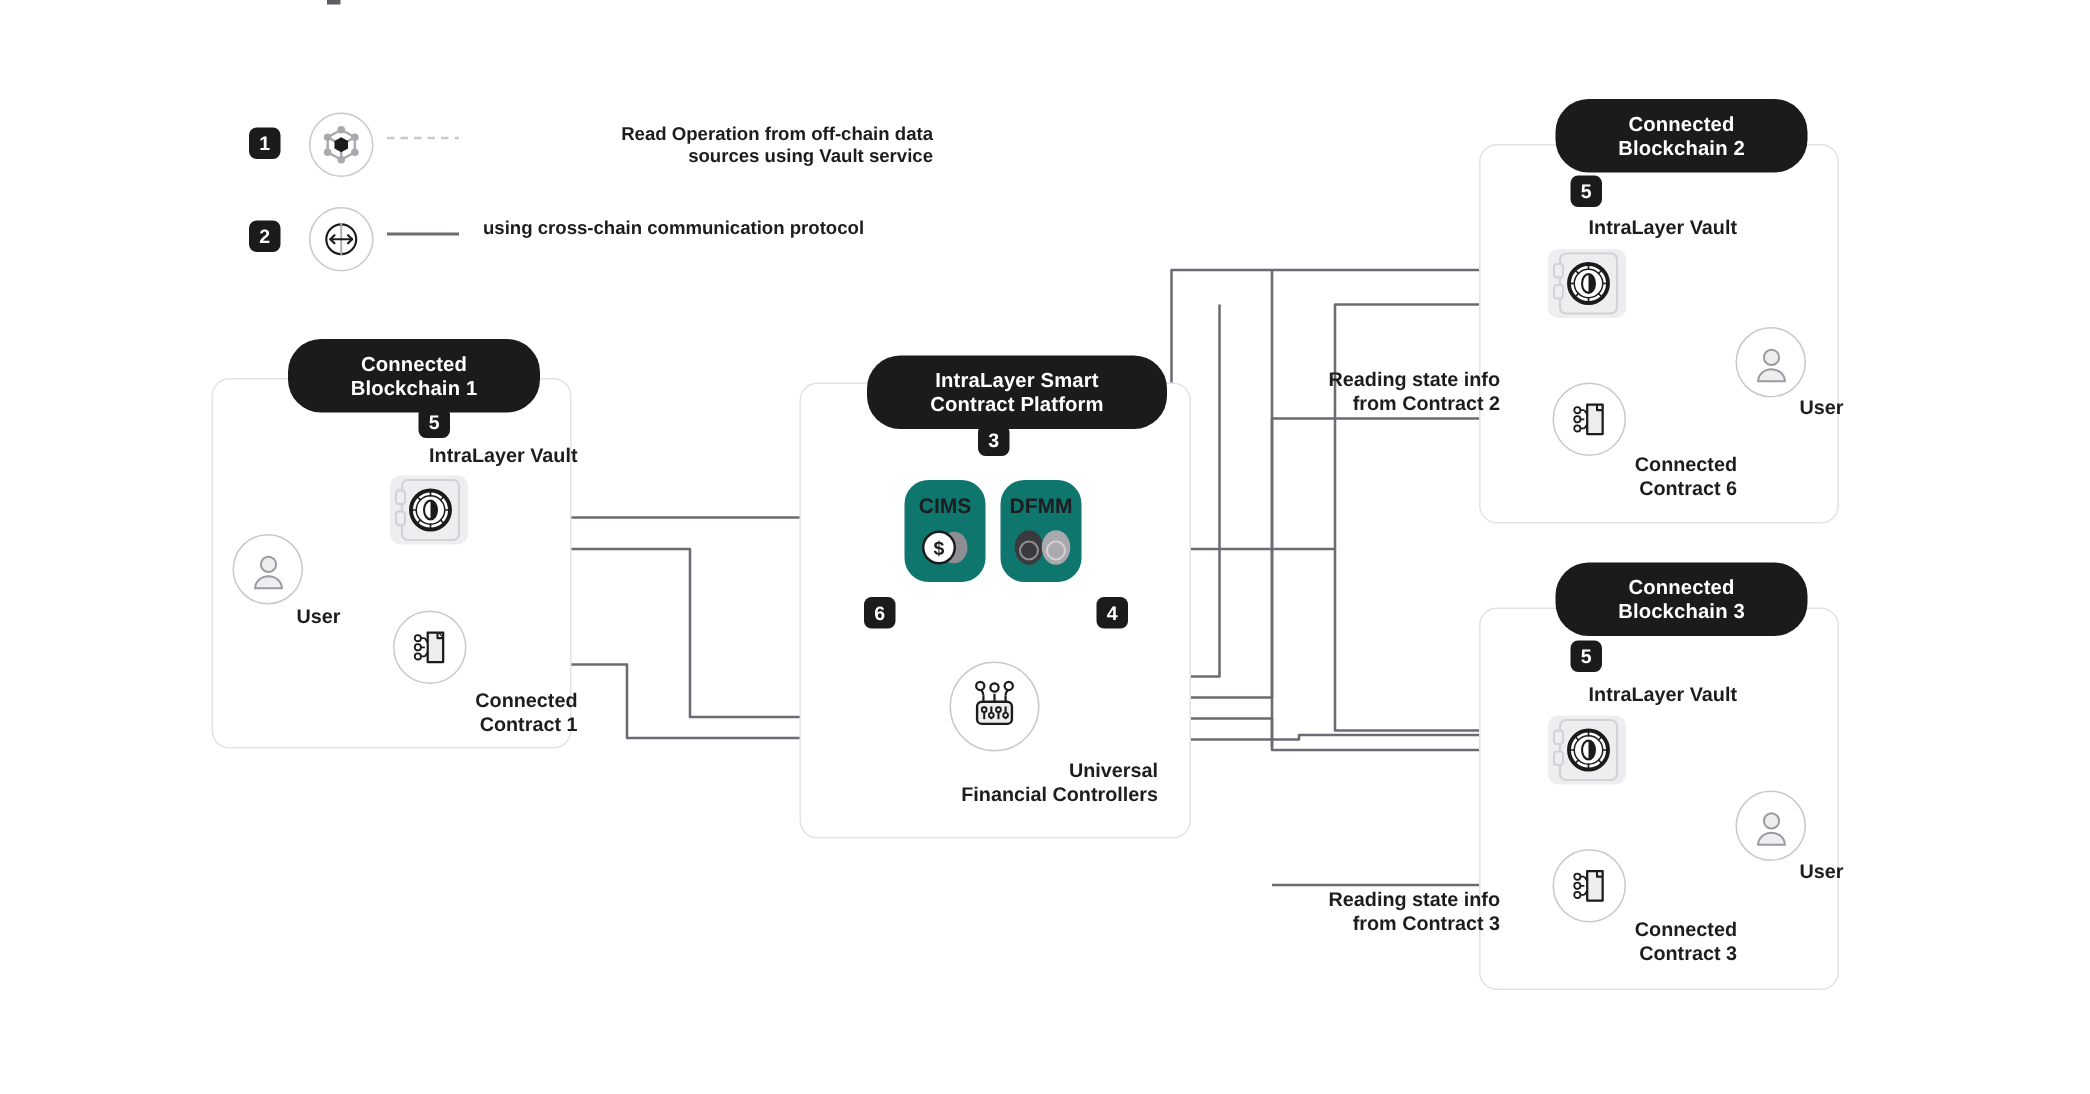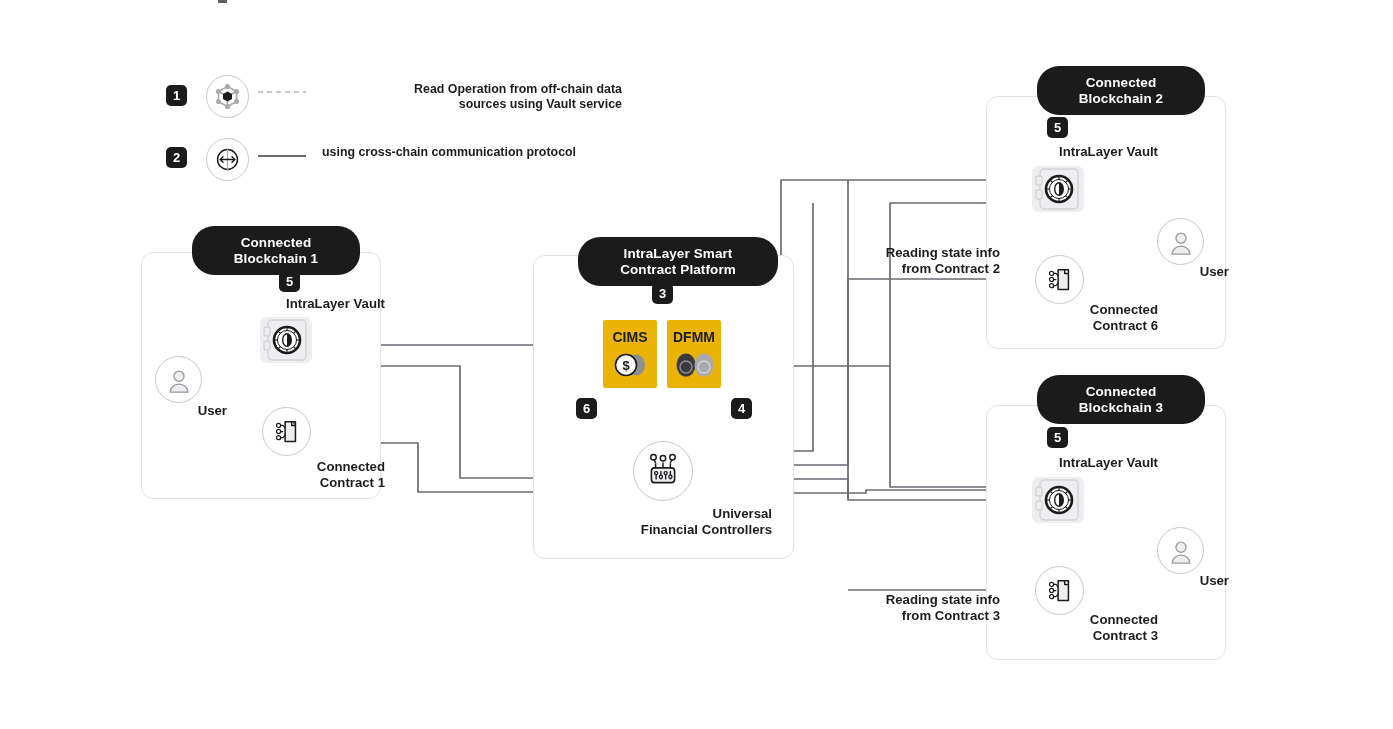--- a/index.html
+++ b/index.html
@@ -21,21 +21,21 @@
          display:flex;align-items:center;justify-content:center;}
 
   .lbl{position:absolute;text-align:right;font-size:13.2px;font-weight:bold;
        line-height:15.5px;color:#1d1d1f;}
   .legtext{position:absolute;font-size:12.4px;font-weight:bold;line-height:15px;color:#1d1d1f;}
 
   .icon{position:absolute;}
   .node-circle{border:1.6px solid #c9c9cd;border-radius:50%;background:#fff;
                display:flex;align-items:center;justify-content:center;}
   .vaultbox{background:#eeeef0;border-radius:7px;display:flex;align-items:center;justify-content:center;}
-  .modbox{position:absolute;background:#eab308;border-radius:2px;}
+  .modbox{position:absolute;background:#0f766e;border-radius:16px;}
   .modlabel{position:absolute;width:100%;text-align:center;font-size:14px;font-weight:bold;top:9px;}
   .topfrag{position:absolute;background:#5d5d63;}
 </style>
 </head>
 <body>
 
 <div class="stage">
 
   <div class="topfrag" style="left:218px;top:0px;width:9px;height:3px;"></div>
 

